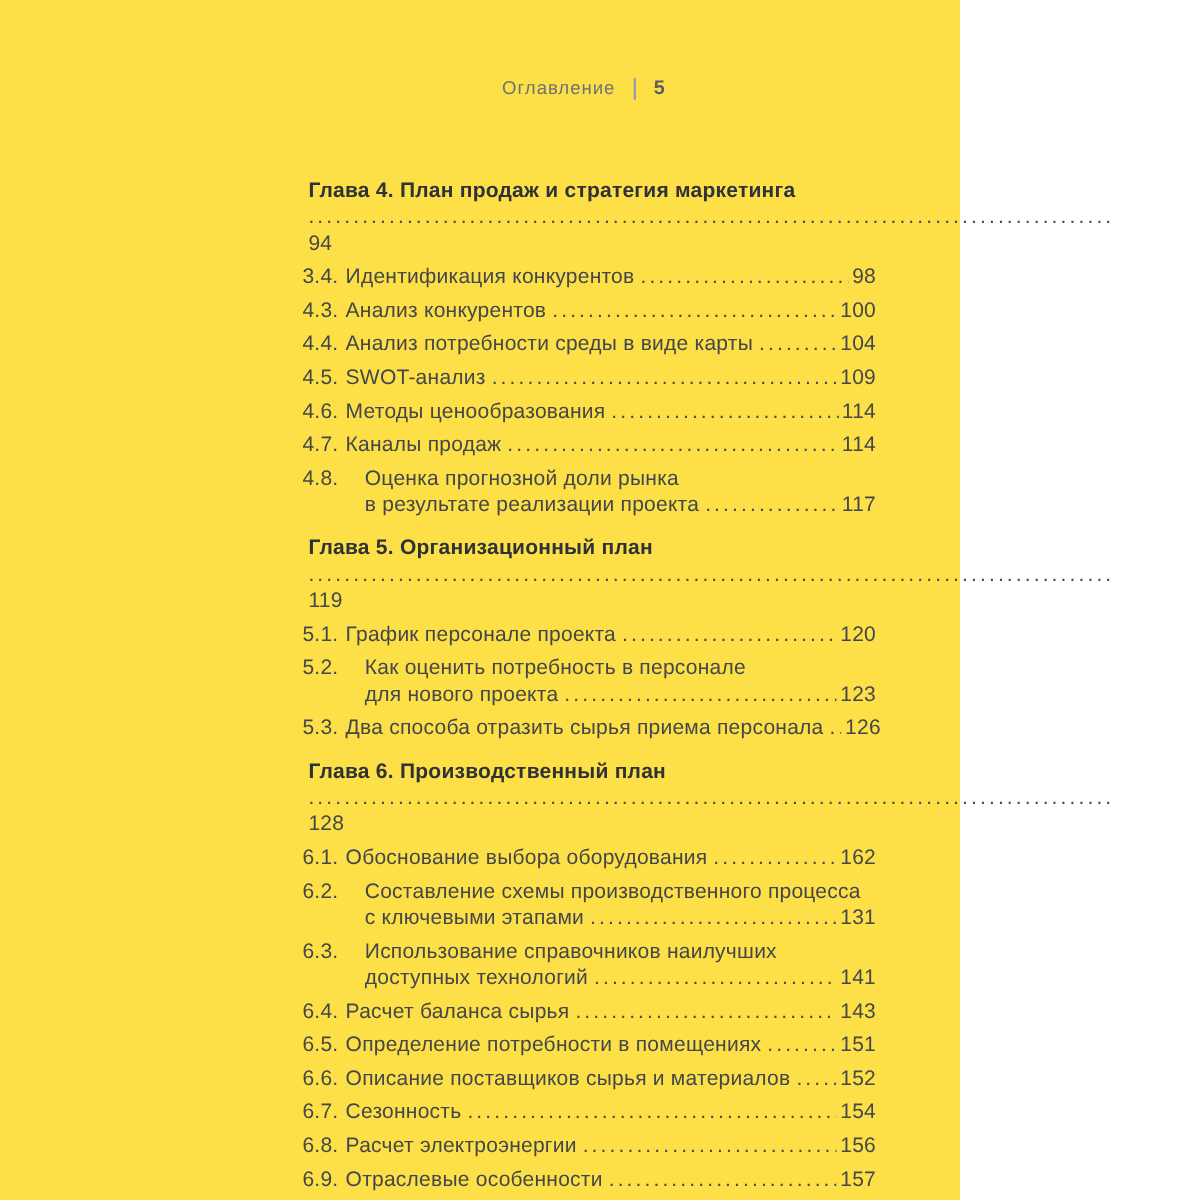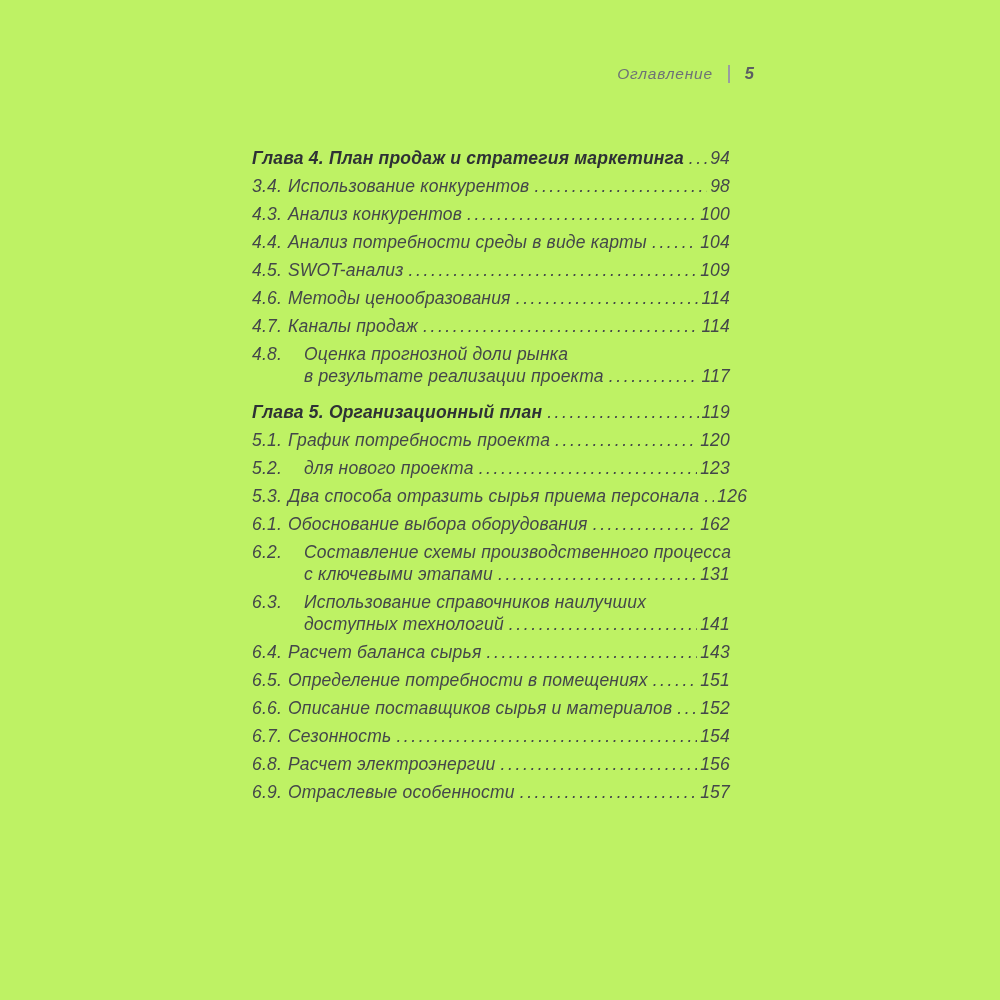--- a/index.html
+++ b/index.html
@@ -2,21 +2,21 @@
 <html><head>
 <meta charset="utf-8">
 <style>
   html, body { margin: 0; padding: 0; }
   body {
     width: 1000px; height: 1000px;
     background: #ffffff;
     font-family: "Liberation Sans", sans-serif;
     overflow: hidden;
   }
-  .sheet { position: relative; width: 1000px; height: 1000px; background: #bef264; font-style: italic; }
+  .sheet { position: relative; width: 800px; height: 1000px; background: #fde047; }
 
   
   .page-header {
     position: absolute; top: 64px; left: 0; right: 246px;
     display: flex; justify-content: flex-end; align-items: center;
     font-size: 15.5px; color: #6e7276; letter-spacing: 0.8px;
   }
   .page-header .sep {
     display: inline-block; width: 2px; height: 18px;
     background: #9a9da1; margin: 0 15px;
@@ -26,21 +26,21 @@
   }
 
   
   .toc { position: absolute; top: 133px; left: 252px; width: 478px; }
 
   .row {
     display: flex; align-items: baseline;
     font-size: 17.5px; line-height: 22px; letter-spacing: 0.2px;
     color: #44474a; margin-bottom: 6px;
   }
-  .row.heading { font-weight: bold; color: #2e3135; margin-top: 14px; }
+  .row.heading { font-weight: bold; color: #2e3135; margin-top: 14px; flex-direction: column; }
   .row.heading .dots, .row.heading .page { font-weight: normal; color: #44474a; }
 
   .num { flex: 0 0 36px; white-space: nowrap; }
   .title, .h-label { white-space: nowrap; flex-shrink: 0; }
 
   .dots {
     flex: 1 1 auto; overflow: hidden; white-space: nowrap;
     margin: 0 3px 0 5px; min-width: 10px;
   }
   .dots::after {
@@ -69,21 +69,21 @@
 
     <div class="row heading">
       <span class="h-label">Глава 4. План продаж и стратегия маркетинга</span>
       <span class="dots"></span>
       <span class="page">94</span>
     </div>
 
 
     <div class="row entry">
       <span class="num">3.4.</span>
-      <span class="title">Использование конкурентов</span>
+      <span class="title">Идентификация конкурентов</span>
       <span class="dots"></span>
       <span class="page">98</span>
     </div>
 
     <div class="row entry">
       <span class="num">4.3.</span>
       <span class="title">Анализ конкурентов</span>
       <span class="dots"></span>
       <span class="page">100</span>
     </div>
@@ -129,43 +129,49 @@
     </div>
 
     <div class="row heading">
       <span class="h-label">Глава 5. Организационный план</span>
       <span class="dots"></span>
       <span class="page">119</span>
     </div>
 
     <div class="row entry">
       <span class="num">5.1.</span>
-      <span class="title">График потребность проекта</span>
+      <span class="title">График персонале проекта</span>
       <span class="dots"></span>
       <span class="page">120</span>
     </div>
 
     <div class="row entry">
       <span class="num">5.2.</span>
       <span class="body">
+        <span class="l1">Как оценить потребность в персонале</span>
         <span class="l2">
           <span class="title">для нового проекта</span>
           <span class="dots"></span>
           <span class="page">123</span>
         </span>
       </span>
     </div>
 
     <div class="row entry">
       <span class="num">5.3.</span>
       <span class="title">Два способа отразить сырья приема персонала</span>
       <span class="dots"></span>
       <span class="page">126</span>
     </div>
 
+    <div class="row heading">
+      <span class="h-label">Глава 6. Производственный план</span>
+      <span class="dots"></span>
+      <span class="page">128</span>
+    </div>
 
     <div class="row entry">
       <span class="num">6.1.</span>
       <span class="title">Обоснование выбора оборудования</span>
       <span class="dots"></span>
       <span class="page">162</span>
     </div>
 
     <div class="row entry">
       <span class="num">6.2.</span>

